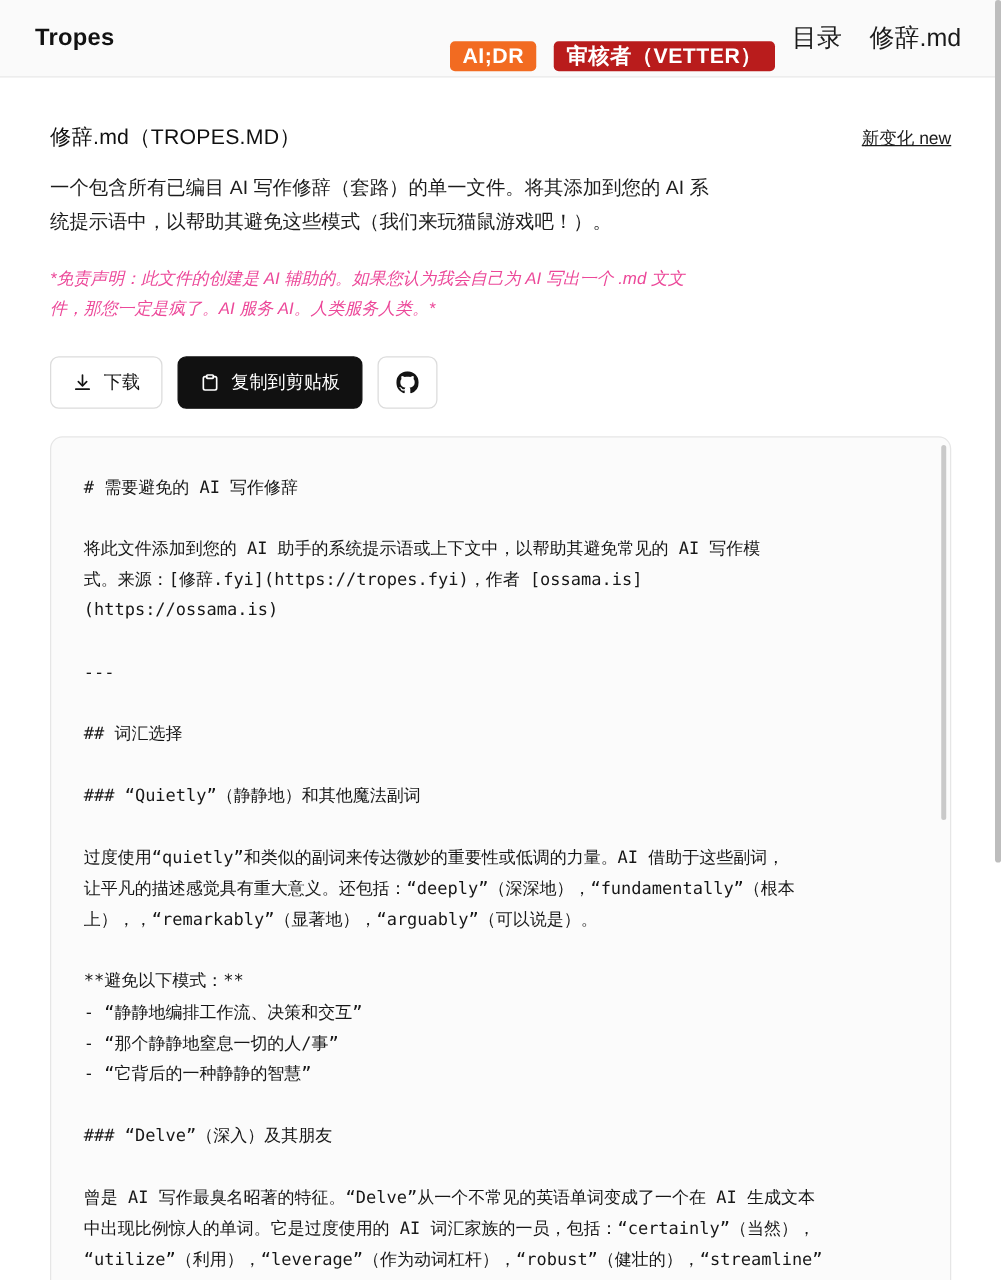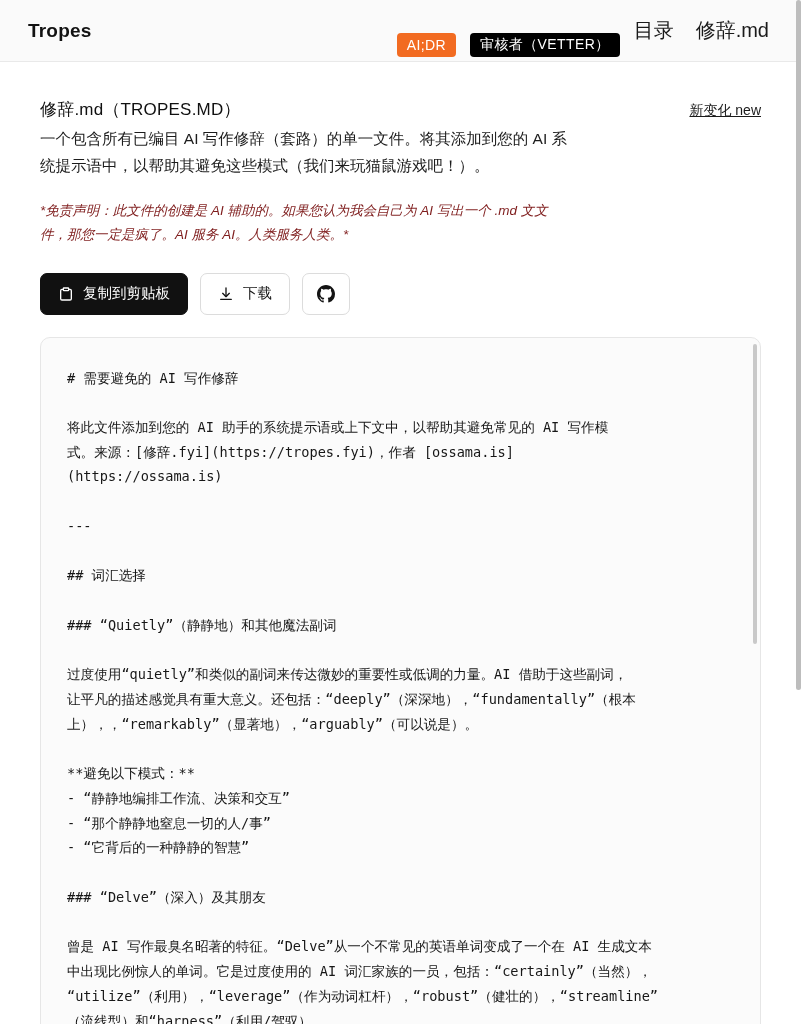--- a/index.html
+++ b/index.html
@@ -29,29 +29,29 @@
     letter-spacing: 0.2px;
   }
   .header-spacer { flex: 1 1 auto; }
   .pill {
     display: inline-flex;
     align-items: center;
     justify-content: center;
     height: 24px;
     padding: 0 10px;
     border-radius: 4px;
-    font-size: 14px;
-    font-weight: normal;
+    font-size: 17px;
+    font-weight: bold;
     color: #ffffff;
     letter-spacing: 0.4px;
     white-space: nowrap;
     margin-top: 28px;
   }
   .pill-aidr { background: #f26b21; }
-  .pill-vetter { background: #000000; }
+  .pill-vetter { background: #b91c1c; }
   .nav-link {
     font-size: 20px;
     color: #1a1a1a;
     text-decoration: none;
     white-space: nowrap;
   }
   .nav-link + .nav-link { margin-left: 22px; }
   .header-right { display: flex; align-items: center; padding-right: 4px; }
 
   
@@ -74,31 +74,31 @@
     margin: 0;
     letter-spacing: 0.2px;
   }
   .new-badge {
     font-size: 14px;
     color: #1a1a1a;
     text-decoration: underline;
     white-space: nowrap;
   }
   .desc {
-    margin: 4px 0 0 0;
+    margin: 16px 0 0 0;
     font-size: 15.5px;
     line-height: 1.75;
     color: #1c1c1c;
     max-width: 530px;
   }
   .disclaimer {
     margin: 20px 0 0 0;
     font-size: 13.5px;
     line-height: 1.75;
-    color: #7f1d1d;
+    color: #ec4899;
     font-style: italic;
     max-width: 530px;
   }
 
   
   .btn-row {
     display: flex;
     gap: 12px;
     margin-top: 26px;
     align-items: stretch;
@@ -199,41 +199,41 @@
   <div class="intro">
     <div class="title-row">
       <h1 class="doc-title">修辞.md（TROPES.MD）</h1>
       <a class="new-badge" href="#">新变化 new</a>
     </div>
 
     <p class="desc">一个包含所有已编目 AI 写作修辞（套路）的单一文件。将其添加到您的 AI 系统提示语中，以帮助其避免这些模式（我们来玩猫鼠游戏吧！）。</p>
     <p class="disclaimer">*免责声明：此文件的创建是 AI 辅助的。如果您认为我会自己为 AI 写出一个 .md 文文件，那您一定是疯了。AI 服务 AI。人类服务人类。*</p>
 
     <div class="btn-row">
-      <div class="btn btn-primary">
-        <span class="icon">
-          <svg width="16" height="16" viewBox="0 0 24 24" fill="none" stroke="#ffffff" stroke-width="2" stroke-linecap="round" stroke-linejoin="round">
-            <rect x="8" y="3" width="8" height="4" rx="1"></rect>
-            <path d="M16 5h2a2 2 0 0 1 2 2v12a2 2 0 0 1-2 2H6a2 2 0 0 1-2-2V7a2 2 0 0 1 2-2h2"></path>
-          </svg>
-        </span>
-        <span>复制到剪贴板</span>
-      </div>
-
       <div class="btn">
         <span class="icon">
           <svg width="16" height="16" viewBox="0 0 24 24" fill="none" stroke="#141414" stroke-width="2" stroke-linecap="round" stroke-linejoin="round">
             <path d="M12 3v12"></path>
             <path d="M7 11l5 5 5-5"></path>
             <path d="M4 20h16"></path>
           </svg>
         </span>
         <span>下载</span>
       </div>
 
+      <div class="btn btn-primary">
+        <span class="icon">
+          <svg width="16" height="16" viewBox="0 0 24 24" fill="none" stroke="#ffffff" stroke-width="2" stroke-linecap="round" stroke-linejoin="round">
+            <rect x="8" y="3" width="8" height="4" rx="1"></rect>
+            <path d="M16 5h2a2 2 0 0 1 2 2v12a2 2 0 0 1-2 2H6a2 2 0 0 1-2-2V7a2 2 0 0 1 2-2h2"></path>
+          </svg>
+        </span>
+        <span>复制到剪贴板</span>
+      </div>
+
       <div class="btn btn-icon-only">
         <span class="icon">
           <svg width="18" height="18" viewBox="0 0 16 16" fill="#141414">
             <path d="M8 0C3.58 0 0 3.58 0 8c0 3.54 2.29 6.53 5.47 7.59.4.07.55-.17.55-.38 0-.19-.01-.82-.01-1.49-2.01.37-2.53-.49-2.69-.94-.09-.23-.48-.94-.82-1.13-.28-.15-.68-.52-.01-.53.63-.01 1.08.58 1.23.82.72 1.21 1.87.87 2.33.66.07-.52.28-.87.51-1.07-1.78-.2-3.64-.89-3.64-3.95 0-.87.31-1.59.82-2.15-.08-.2-.36-1.02.08-2.12 0 0 .67-.21 2.2.82.64-.18 1.32-.27 2-.27.68 0 1.36.09 2 .27 1.53-1.04 2.2-.82 2.2-.82.44 1.1.16 1.92.08 2.12.51.56.82 1.27.82 2.15 0 3.07-1.87 3.75-3.65 3.95.29.25.54.73.54 1.48 0 1.07-.01 1.93-.01 2.2 0 .21.15.46.55.38A8.01 8.01 0 0 0 16 8c0-4.42-3.58-8-8-8z"></path>
           </svg>
         </span>
       </div>
     </div>
   </div>
 

